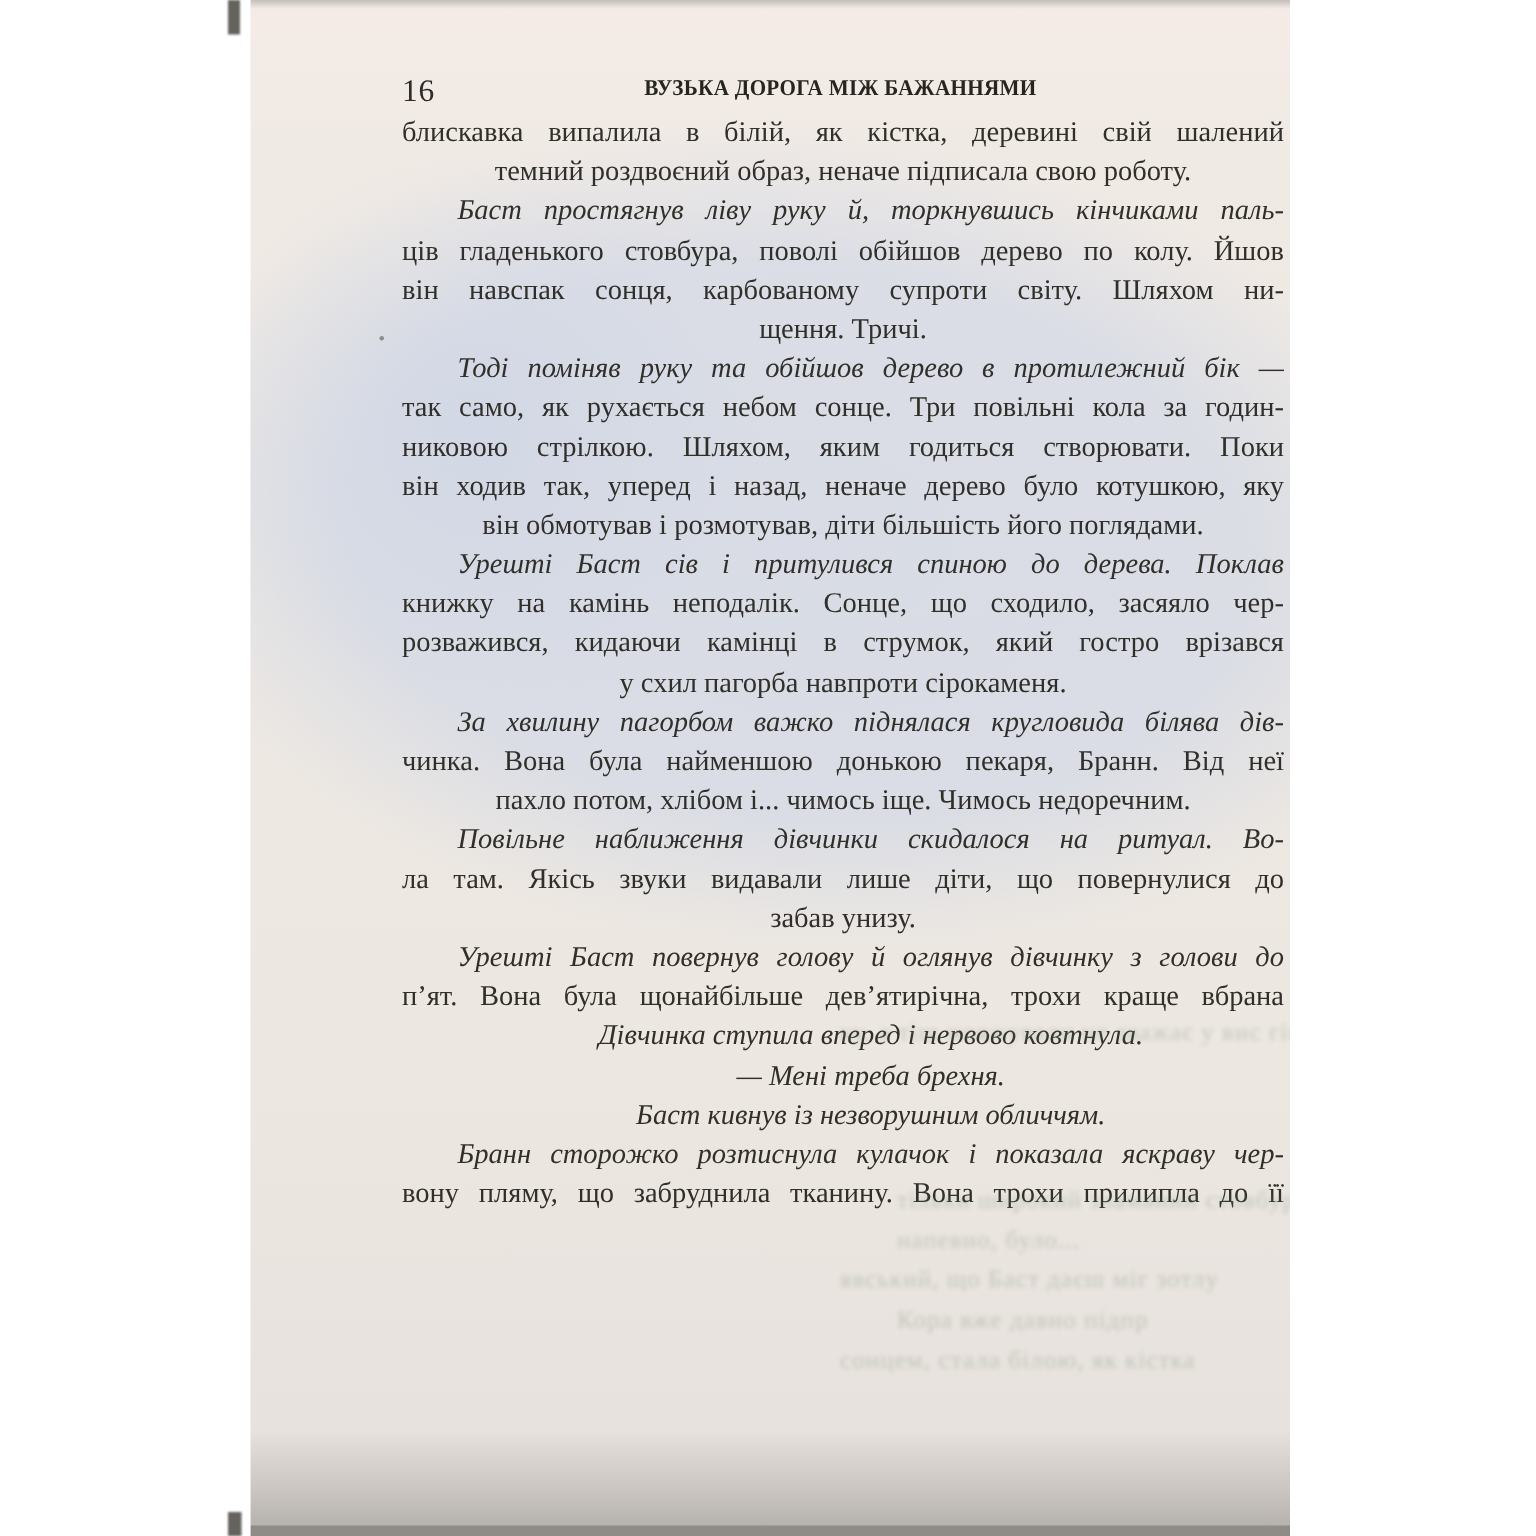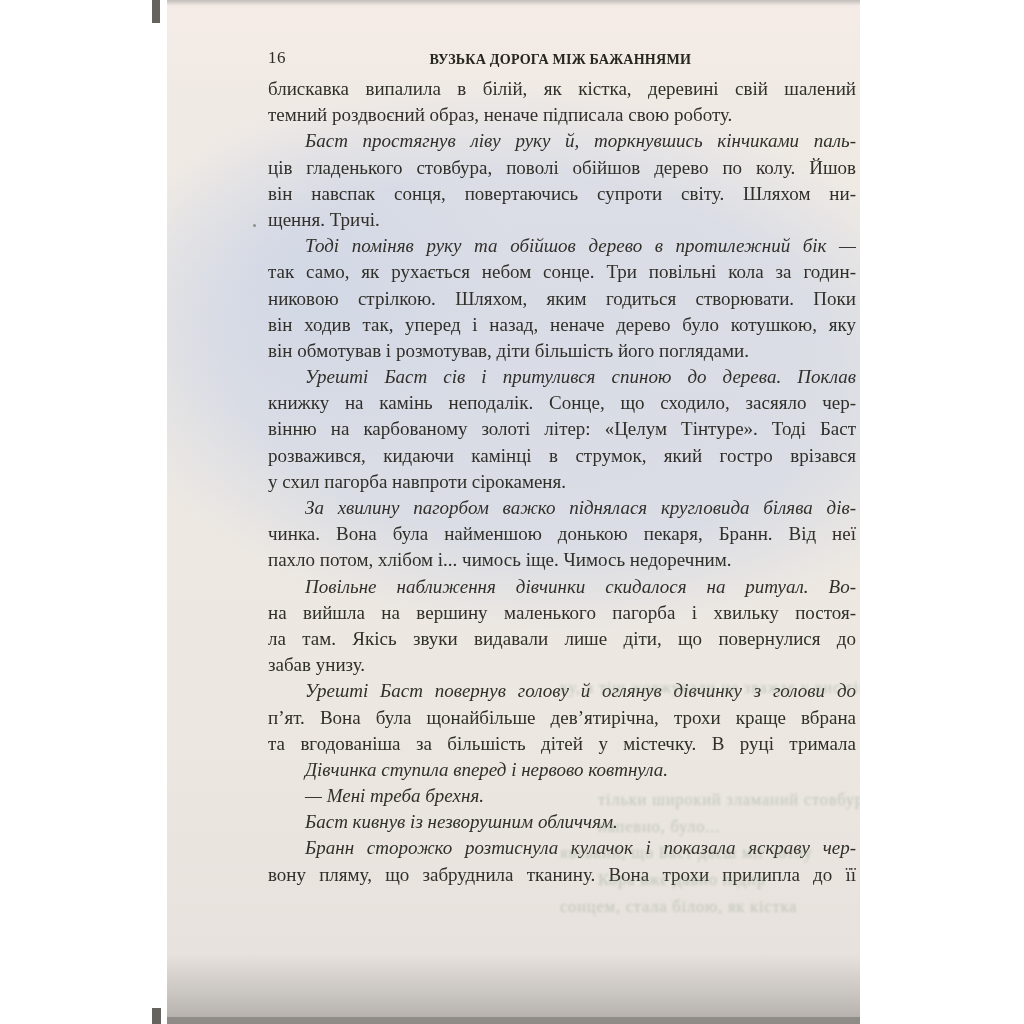--- a/index.html
+++ b/index.html
@@ -46,38 +46,38 @@
     background:#8b8884; opacity:0.9;
   }
   .corner-mark { position:absolute; background:#66635f; filter:blur(0.6px); }
   .corner-mark.top { left:152px; top:0; width:8px; height:23px; }
   .corner-mark.bottom { left:152px; top:1008px; width:9px; height:16px; }
   .speck { position:absolute; left:253px; top:224px; width:3px; height:3px; border-radius:50%; background:#8d8d89; }
 
   
   .page-number {
     position:absolute; left:101px; top:48px;
-    font-size:17px; color:#2e2d29; letter-spacing:0.5px;
+    font-size:21px; color:#2e2d29; letter-spacing:0.5px;
   }
   .running-title {
     position:absolute; left:101px; top:51px; width:588px;
     text-align:center; font-weight:bold; font-size:15px;
     letter-spacing:0.2px; color:#26251f;
     transform:scaleX(0.94); transform-origin:45% 50%;
     white-space:nowrap;
   }
 
   
   .body-col {
     position:absolute; left:101px; top:76px; width:588px;
     color:#302f2a;
   }
   .line {
     height:26.2px; line-height:26.2px; font-size:19px;
-    overflow:hidden; text-align:left;
+    overflow:hidden; text-align:center;
   }
   .line.j  { text-align:justify; text-align-last:justify; }
   .line.ind { text-indent:37px;font-style:italic; }
 
   
   .ghost {
     position:absolute; font-size:16.5px; letter-spacing:0.8px;
     color:rgba(122,148,126,0.36); filter:blur(1.3px);
     white-space:nowrap; pointer-events:none;
   }
@@ -93,42 +93,39 @@
     <div class="tint-top"></div>
 
     <div class="page-number">16</div>
     <div class="running-title">ВУЗЬКА ДОРОГА МІЖ БАЖАННЯМИ</div>
 
     <div class="body-col" id="body-col">
         <div class="line j">блискавка випалила в білій, як кістка, деревині свій шалений</div>
         <div class="line">темний роздвоєний образ, неначе підписала свою роботу.</div>
         <div class="line ind j">Баст простягнув ліву руку й, торкнувшись кінчиками паль-</div>
         <div class="line j">ців гладенького стовбура, поволі обійшов дерево по колу. Йшов</div>
-        <div class="line j">він навспак сонця, повертаючись супроти світу. Шляхом ни-</div>
+        <div class="line j">він навспак сонця, карбованому супроти світу. Шляхом ни-</div>
         <div class="line">щення. Тричі.</div>
         <div class="line ind j">Тоді поміняв руку та обійшов дерево в протилежний бік —</div>
         <div class="line j">так само, як рухається небом сонце. Три повільні кола за годин-</div>
         <div class="line j">никовою стрілкою. Шляхом, яким годиться створювати. Поки</div>
         <div class="line j">він ходив так, уперед і назад, неначе дерево було котушкою, яку</div>
         <div class="line">він обмотував і розмотував, діти більшість його поглядами.</div>
         <div class="line ind j">Урешті Баст сів і притулився спиною до дерева. Поклав</div>
         <div class="line j">книжку на камінь неподалік. Сонце, що сходило, засяяло чер-</div>
-        <div class="line j">вінню на карбованому золоті літер: «Целум Тінтуре». Тоді Баст</div>
         <div class="line j">розважився, кидаючи камінці в струмок, який гостро врізався</div>
         <div class="line">у схил пагорба навпроти сірокаменя.</div>
         <div class="line ind j">За хвилину пагорбом важко піднялася кругловида білява дів-</div>
         <div class="line j">чинка. Вона була найменшою донькою пекаря, Бранн. Від неї</div>
         <div class="line">пахло потом, хлібом і... чимось іще. Чимось недоречним.</div>
         <div class="line ind j">Повільне наближення дівчинки скидалося на ритуал. Во-</div>
-        <div class="line j">на вийшла на вершину маленького пагорба і хвильку постоя-</div>
         <div class="line j">ла там. Якісь звуки видавали лише діти, що повернулися до</div>
         <div class="line">забав унизу.</div>
         <div class="line ind j">Урешті Баст повернув голову й оглянув дівчинку з голови до</div>
         <div class="line j">п’ят. Вона була щонайбільше дев’ятирічна, трохи краще вбрана</div>
-        <div class="line j">та вгодованіша за більшість дітей у містечку. В руці тримала</div>
         <div class="line ind">Дівчинка ступила вперед і нервово ковтнула.</div>
         <div class="line ind">— Мені треба брехня.</div>
         <div class="line ind">Баст кивнув із незворушним обличчям.</div>
         <div class="line ind j">Бранн сторожко розтиснула кулачок і показала яскраву чер-</div>
         <div class="line j">вону пляму, що забруднила тканину. Вона трохи прилипла до її</div>
       </div>
 
     <div id="ghosts">
         <div class="ghost" style="left: 393px; top: 678px;">ку, а тіш жовжували не зважає у вис гіметься</div>
         <div class="ghost" style="left: 431px; top: 790px;">тільки широкий зламаний стовбур</div>

